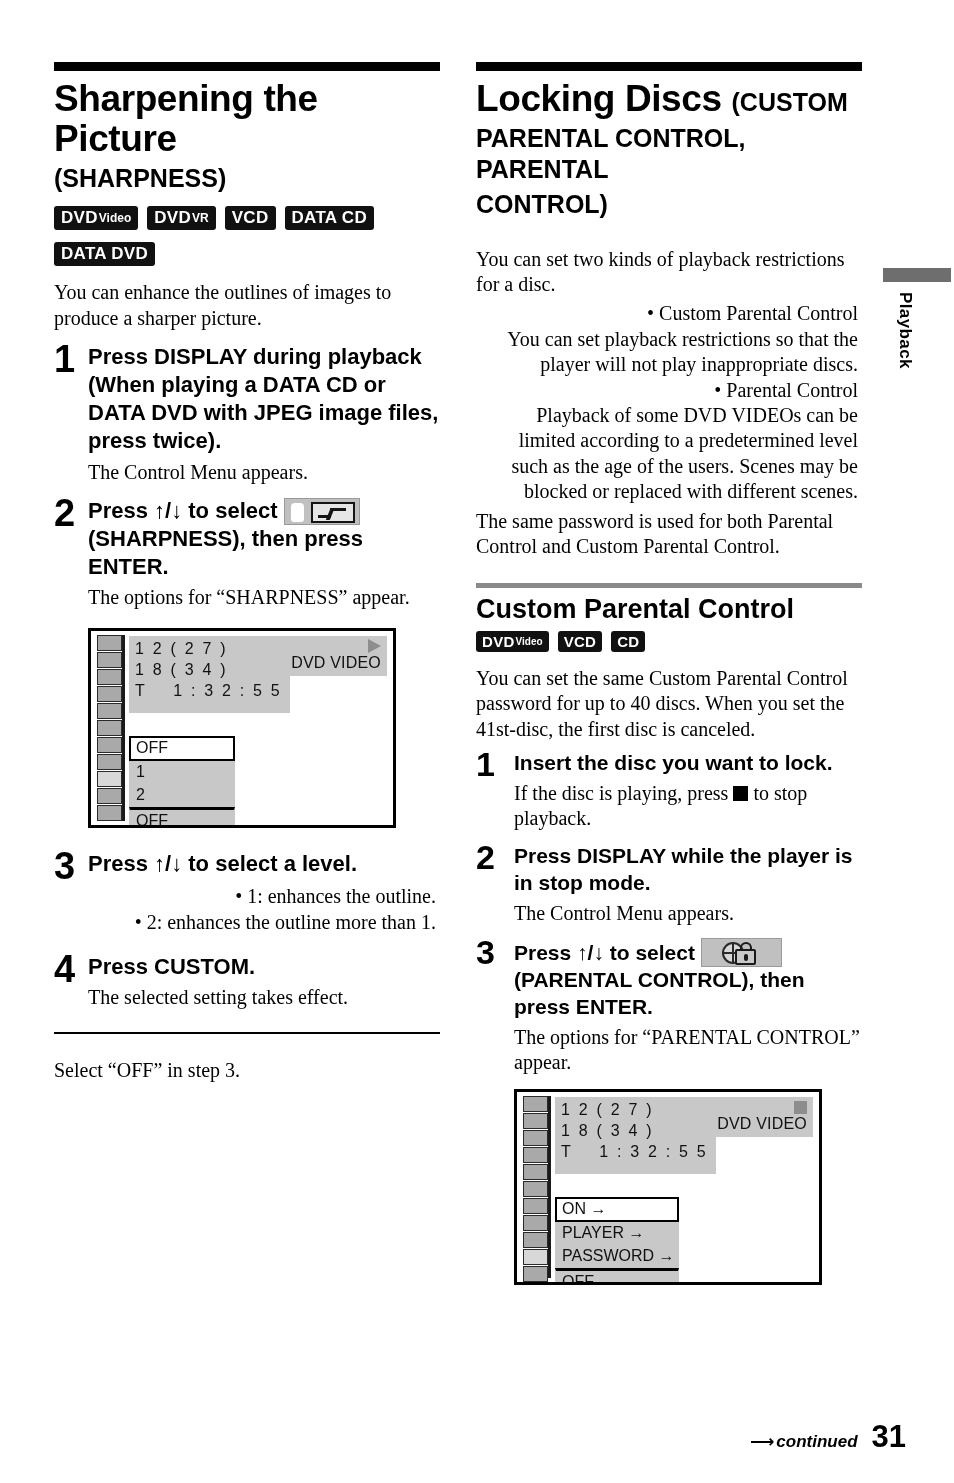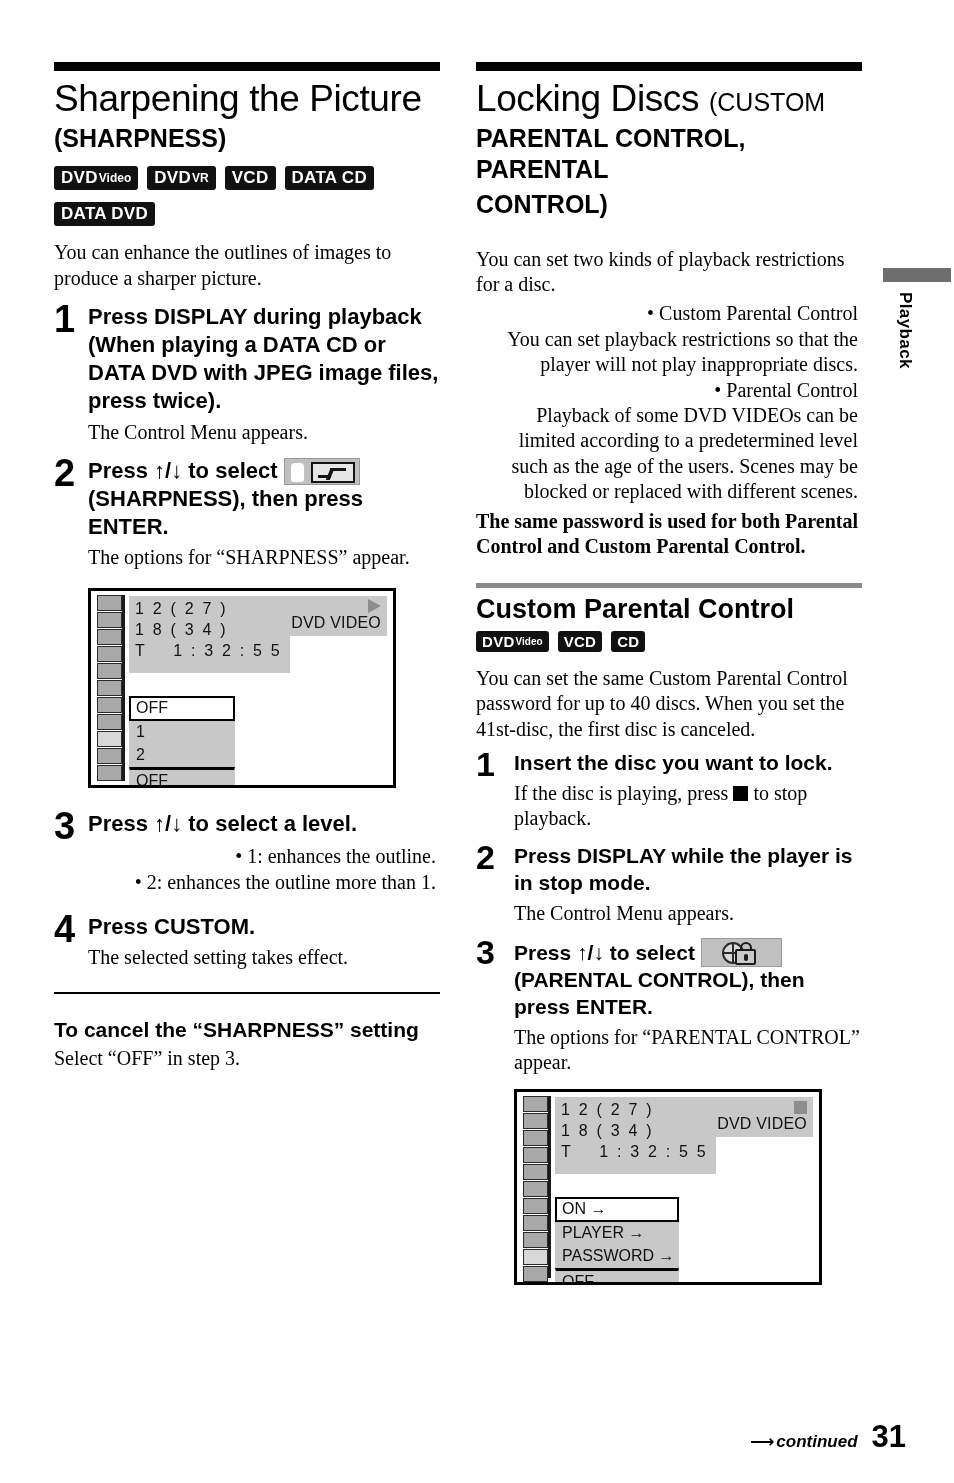--- a/index.html
+++ b/index.html
@@ -22,21 +22,21 @@
   .col-right { left: 476px; width: 386px; }
 
   
   .rule-black { height: 9px; background: #000; width: 100%; }
   .rule-gray  { height: 5px; background: #8a8a8a; width: 100%; margin-bottom: 7px; }
   .rule-thin  { height: 2px; background: #000; width: 100%; margin: 22px 0 24px 0; }
 
   
   h1.title {
     font-family: "Liberation Sans", sans-serif;
-    font-weight: normal;
+    font-weight: bold;
     font-size: 37px;
     line-height: 1.08;
     margin: 8px 0 0 0;
     letter-spacing: -0.4px;
   }
   h1.title .sub-inline {
     font-size: 25px;
     letter-spacing: 0px;
   }
   .subtitle {
@@ -376,21 +376,20 @@
     <div class="step" style="margin-top:14px;">
       <div class="num">4</div>
       <div class="sbody">
         <p class="shead">Press CUSTOM.</p>
         <p class="snote">The selected setting takes effect.</p>
       </div>
     </div>
 
     <div class="rule-thin"></div>
 
-    <p class="subhead-bold">To cancel the “SHARPNESS” setting</p>
     <p class="body tight" style="margin-top:4px;">Select “OFF” in step 3.</p>
   </div>
 
   <div class="col col-right">
 
     <div class="rule-black"></div>
 
     <h1 class="title">
       <span>Locking Discs</span>
       <span class="sub-inline">(CUSTOM</span>
@@ -403,21 +402,21 @@
     <ul class="bullets">
       <li>
         <span class="bt">• Custom Parental Control</span>
         <span class="bi">You can set playback restrictions so that the player will not play inappropriate discs.</span>
       </li>
       <li>
         <span class="bt">• Parental Control</span>
         <span class="bi">Playback of some DVD VIDEOs can be limited according to a predetermined level such as the age of the users. Scenes may be blocked or replaced with different scenes.</span>
       </li>
     </ul>
-    <p class="body" style="margin-top:0;font-weight:bold;">The same password is used for both Parental Control and Custom Parental Control.</p>
+    <p class="body" style="margin-top:0;">The same password is used for both Parental Control and Custom Parental Control.</p>
 
     <div class="rule-gray" style="margin-top:24px;"></div>
     <h2 class="sec-title">Custom Parental Control</h2>
 
     <div class="badge-row" style="margin-top:6px;">
       <span class="badge sm">
           <span>DVD</span>
           <span class="small">Video</span>
         </span>
       <span class="badge sm">

